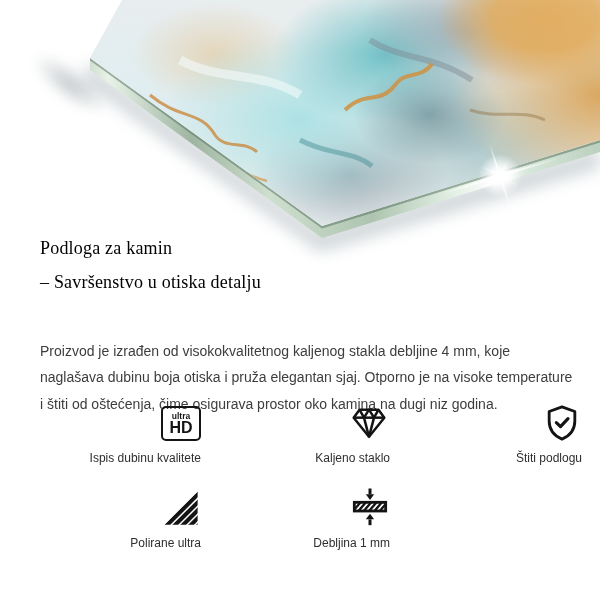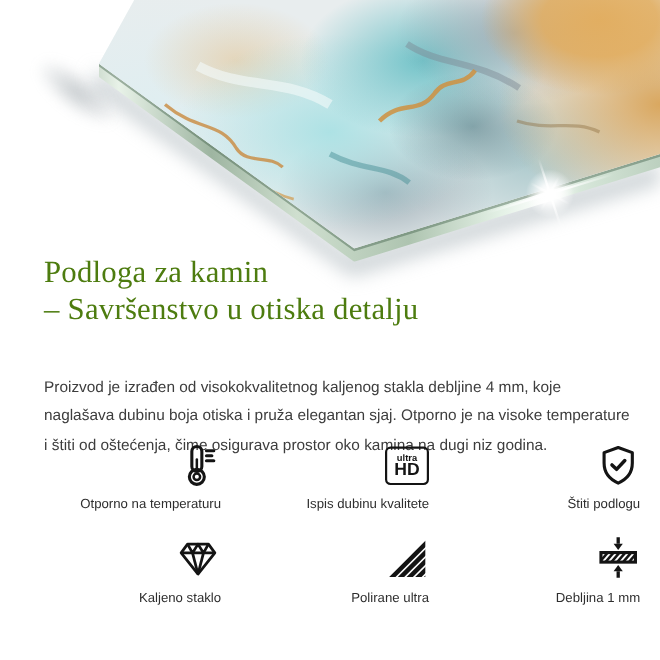--- a/index.html
+++ b/index.html
@@ -67,21 +67,21 @@
   }
   .r1{width:122px;transform:translate(-50%,-50%) rotate(-17deg);}
   .r2{width:66px;height:1.6px;transform:translate(-50%,-50%) rotate(72deg);}
   .r3{width:40px;height:1.2px;transform:translate(-50%,-50%) rotate(28deg);opacity:.8;}
   .r4{width:34px;height:1.2px;transform:translate(-50%,-50%) rotate(118deg);opacity:.8;}
 
   
   .headline{
     position:absolute;left:40px;top:231px;
     font-family:"Liberation Serif", serif;
-    font-size:28px;line-height:34px;color:#4d7c0f;letter-spacing:.2px;
+    font-size:18px;line-height:34px;color:#000000;letter-spacing:.2px;
   }
   .description{
     position:absolute;left:40px;top:324px;width:536px;
     font-size:14px;line-height:26.4px;color:#3d3d3d;
   }
 
   
   .features{
     position:absolute;left:20px;top:397px;
     display:grid;grid-template-columns:181px 189px 192px;grid-auto-rows:85px;
@@ -134,66 +134,52 @@
 
 <div class="headline">
   <div>Podloga za kamin</div>
   <div>– Savršenstvo u otiska detalju</div>
 </div>
 
 <p class="description">Proizvod je izrađen od visokokvalitetnog kaljenog stakla debljine 4 mm, koje naglašava dubinu boja otiska i pruža elegantan sjaj. Otporno je na visoke temperature i štiti od oštećenja, čime osigurava prostor oko kamina na dugi niz godina.</p>
 
 <div class="features">
 
-  <div class="feature">
-    <div class="icon-box">
-      <svg class="icn" width="42" height="44" viewBox="0 0 24 24" fill="none" stroke="#141414" stroke-width="1.6" stroke-linecap="round">
-        <rect x="8.8" y="2.2" width="5.2" height="13" rx="2.6"></rect>
-        <circle cx="11.4" cy="18" r="3.9"></circle>
-        <circle cx="11.4" cy="18" r="1.7" stroke-width="1.3"></circle>
-        <line x1="11.4" y1="9" x2="11.4" y2="14.4" stroke-width="1.3"></line>
-        <line x1="16.4" y1="4.4" x2="20.2" y2="4.4"></line>
-        <line x1="16.4" y1="7" x2="19.2" y2="7"></line>
-        <line x1="16.4" y1="9.6" x2="20.2" y2="9.6"></line>
-      </svg>
-    </div>
-    <div class="feature-label">Otporno na temperaturu</div>
-  </div>
 
   <div class="feature">
     <div class="icon-box">
       <div class="uhd">
         <div class="uhd-top">ultra</div>
         <div class="uhd-bottom">HD</div>
       </div>
     </div>
     <div class="feature-label">Ispis dubinu kvalitete</div>
-  </div>
-
-  <div class="feature">
-    <div class="icon-box">
-      <svg class="icn" width="40" height="42" viewBox="0 0 24 24" fill="none" stroke="#141414" stroke-width="1.7" stroke-linecap="round" stroke-linejoin="round">
-        <path d="M12 2.3 L19.7 5.1 V10.8 C19.7 16.2 16.4 19.8 12 21.7 C7.6 19.8 4.3 16.2 4.3 10.8 V5.1 Z"></path>
-        <polyline points="8.6,11.8 11.1,14.2 15.6,9.4" stroke-width="1.9"></polyline>
-      </svg>
-    </div>
-    <div class="feature-label">Štiti podlogu</div>
   </div>
 
   <div class="feature">
     <div class="icon-box">
       <svg class="icn" width="42" height="40" viewBox="0 0 24 24" fill="none" stroke="#141414" stroke-width="1.5" stroke-linejoin="round">
         <path d="M6.3 4 H17.7 L21.2 8.8 L12 20.3 L2.8 8.8 Z"></path>
         <line x1="2.8" y1="8.8" x2="21.2" y2="8.8"></line>
         <polyline points="6.3,4 9,8.8 12,4 15,8.8 17.7,4"></polyline>
         <line x1="9" y1="8.8" x2="12" y2="20.3"></line>
         <line x1="15" y1="8.8" x2="12" y2="20.3"></line>
       </svg>
     </div>
     <div class="feature-label">Kaljeno staklo</div>
+  </div>
+
+  <div class="feature">
+    <div class="icon-box">
+      <svg class="icn" width="40" height="42" viewBox="0 0 24 24" fill="none" stroke="#141414" stroke-width="1.7" stroke-linecap="round" stroke-linejoin="round">
+        <path d="M12 2.3 L19.7 5.1 V10.8 C19.7 16.2 16.4 19.8 12 21.7 C7.6 19.8 4.3 16.2 4.3 10.8 V5.1 Z"></path>
+        <polyline points="8.6,11.8 11.1,14.2 15.6,9.4" stroke-width="1.9"></polyline>
+      </svg>
+    </div>
+    <div class="feature-label">Štiti podlogu</div>
   </div>
 
   <div class="feature">
     <div class="icon-box">
       <svg class="icn" width="40" height="38" viewBox="0 0 24 24">
         <defs>
           <clipPath id="triclip">
               <polygon points="1.5,22.5 22.5,22.5 22.5,1.5"></polygon>
             </clipPath>
         </defs>

